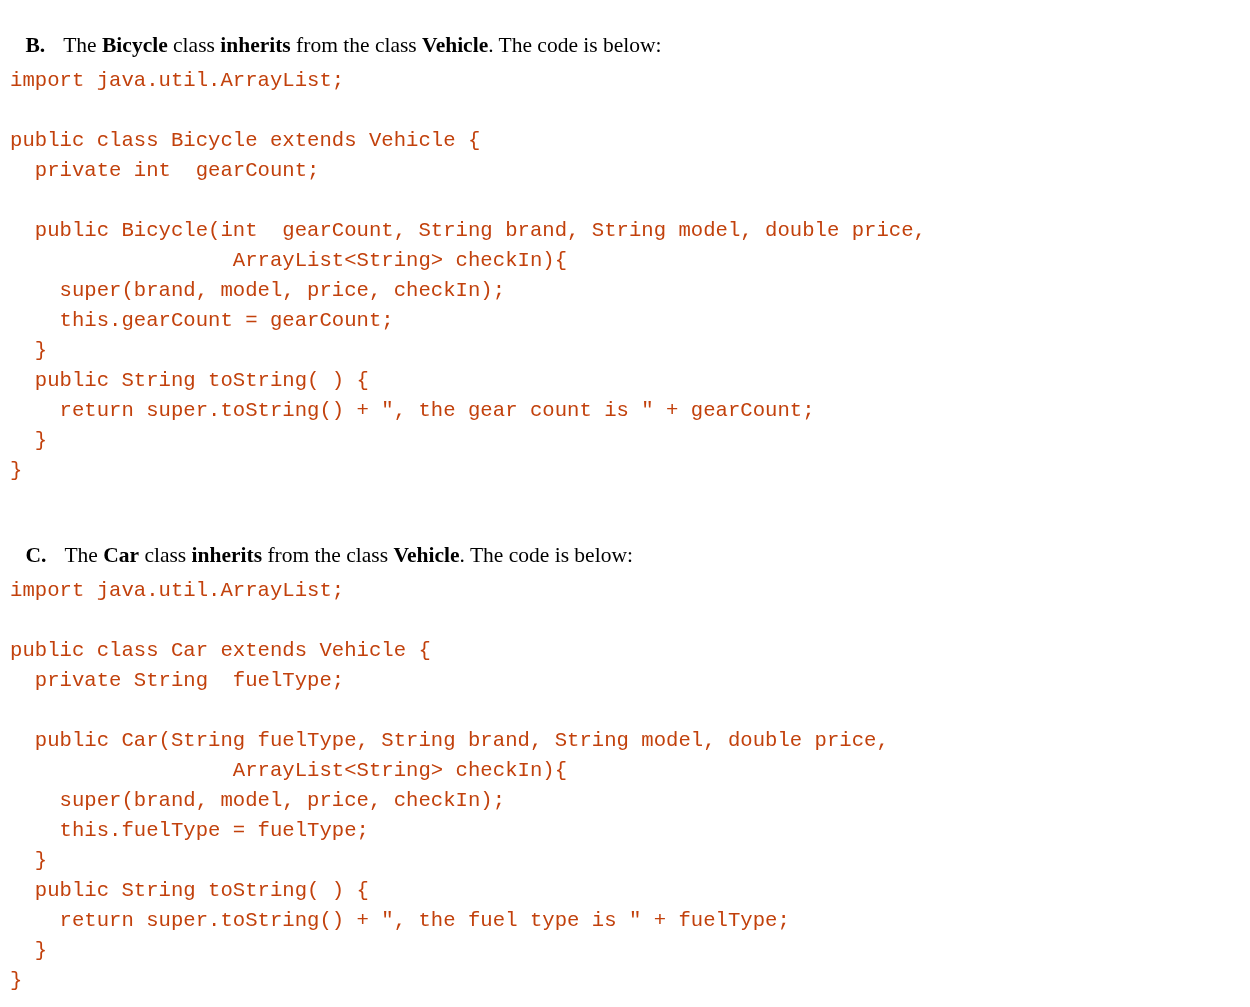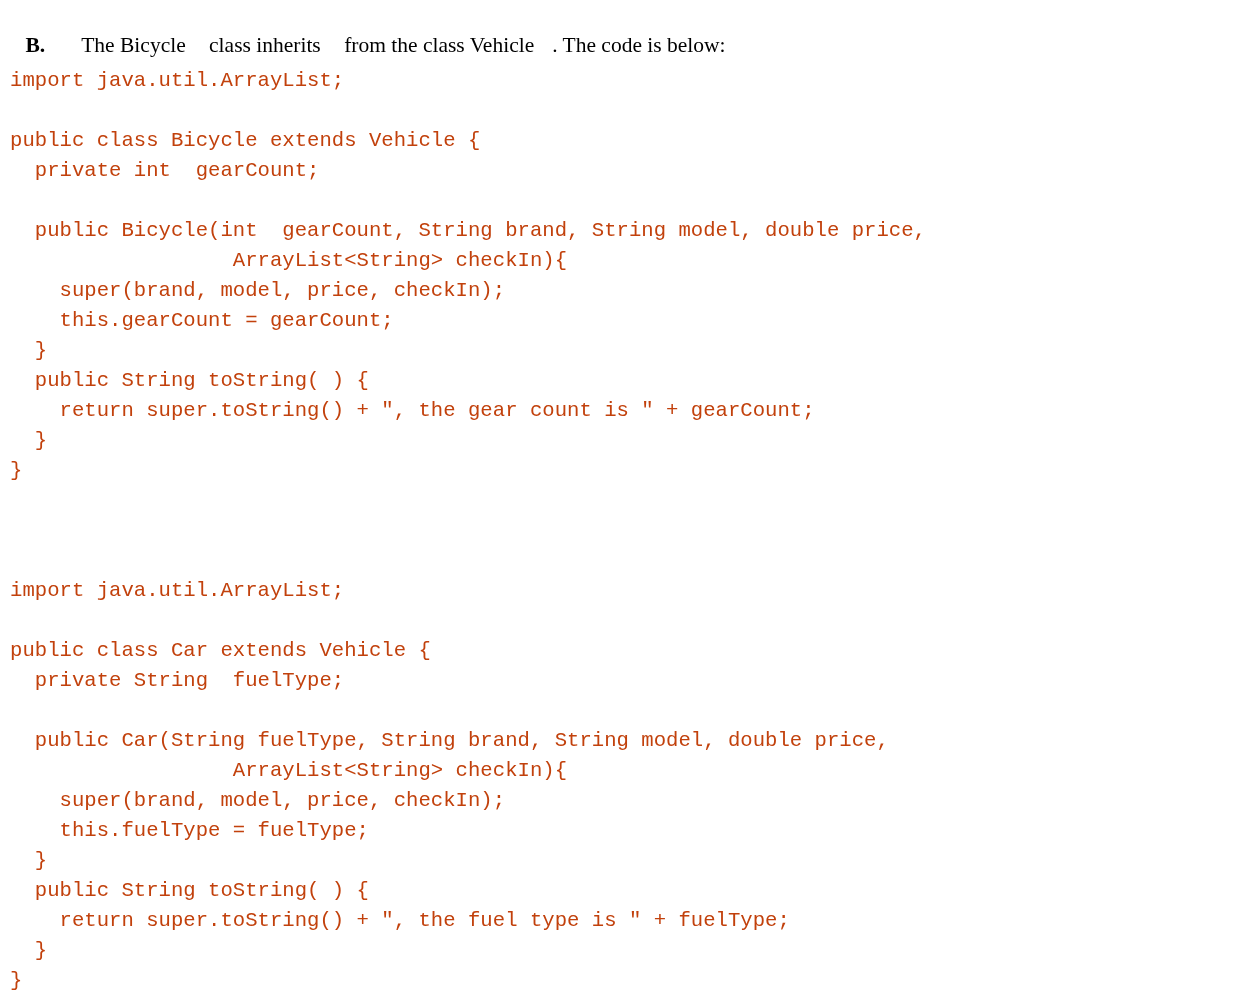--- a/index.html
+++ b/index.html
@@ -29,25 +29,24 @@
     font-family: "Liberation Serif", serif;
     font-size: 21.5px;
     line-height: 26px;
     white-space: pre;
     color: #000000;
   }
   .heading .label {
     font-weight: bold;
   }
   .heading .b {
-    font-weight: normal;
+    font-weight: bold;
   }
   .heading .n {
     font-weight: normal;
-    margin-left: 18px;
   }
   .gap-after-label {
     display: inline-block;
     width: 18px;
   }
 
   
   .code {
     position: absolute;
     left: 10px;
@@ -72,16 +71,19 @@
 <body>
 
 <div class="page">
 
   <div class="heading" style="top: 6px;">
     <span class="label">B.</span><span class="gap-after-label"></span><span class="rich"><span class="n">The </span><span class="b">Bicycle</span><span class="n"> class </span><span class="b">inherits</span><span class="n"> from the class </span><span class="b">Vehicle</span><span class="n">. The code is below:</span></span>
   </div>
 
   <div class="code" style="top: 66px;"><span class="line">import java.util.ArrayList;</span><span class="line blank">&nbsp;</span><span class="line">public class Bicycle extends Vehicle {</span><span class="line">  private int  gearCount;</span><span class="line blank">&nbsp;</span><span class="line">  public Bicycle(int  gearCount, String brand, String model, double price,</span><span class="line">                  ArrayList&lt;String&gt; checkIn){</span><span class="line">    super(brand, model, price, checkIn);</span><span class="line">    this.gearCount = gearCount;</span><span class="line">  }</span><span class="line">  public String toString( ) {</span><span class="line">    return super.toString() + ", the gear count is " + gearCount;</span><span class="line">  }</span><span class="line">}</span></div>
 
+  <div class="heading" style="top: 516px;">
+    <span class="label">C.</span><span class="gap-after-label"></span><span class="rich"><span class="n">The </span><span class="b">Car</span><span class="n"> class </span><span class="b">inherits</span><span class="n"> from the class </span><span class="b">Vehicle</span><span class="n">. The code is below:</span></span>
+  </div>
 
   <div class="code" style="top: 576px;"><span class="line">import java.util.ArrayList;</span><span class="line blank">&nbsp;</span><span class="line">public class Car extends Vehicle {</span><span class="line">  private String  fuelType;</span><span class="line blank">&nbsp;</span><span class="line">  public Car(String fuelType, String brand, String model, double price,</span><span class="line">                  ArrayList&lt;String&gt; checkIn){</span><span class="line">    super(brand, model, price, checkIn);</span><span class="line">    this.fuelType = fuelType;</span><span class="line">  }</span><span class="line">  public String toString( ) {</span><span class="line">    return super.toString() + ", the fuel type is " + fuelType;</span><span class="line">  }</span><span class="line">}</span></div>
 
 </div>
 
 </body></html>

